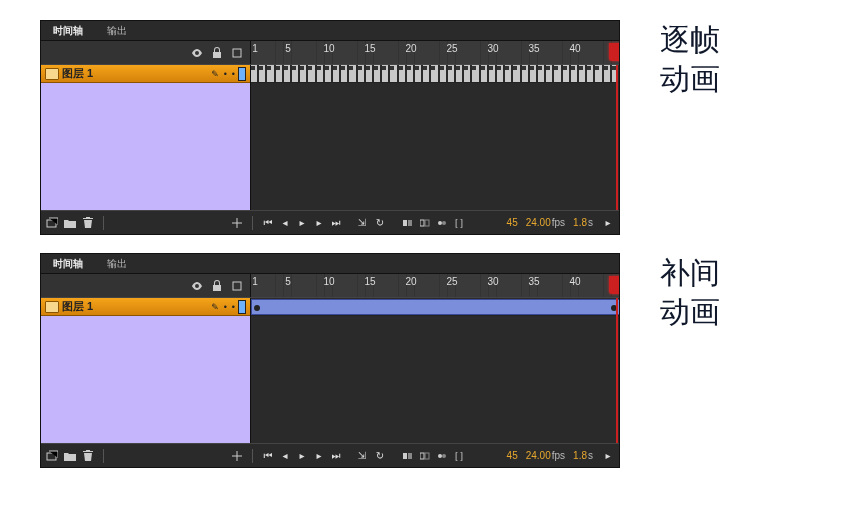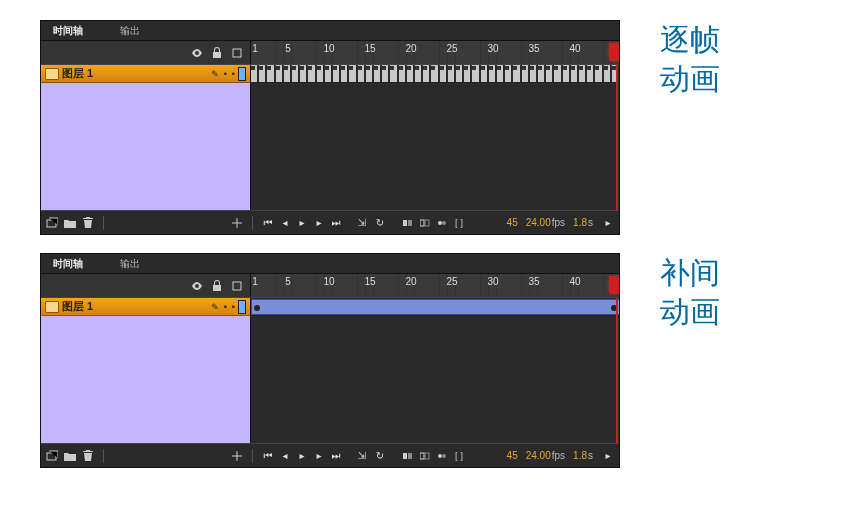--- a/index.html
+++ b/index.html
@@ -26,21 +26,21 @@
     flex-direction: column;
     color: #ccc;
     position: relative;
   }
   .tabs-bar {
     height: 20px;
     display: flex;
     align-items: center;
     background: #2a2a2a;
     border-bottom: 1px solid #111;
-    gap: 21px;
+    gap: 8px;
     padding-left: 4px;
   }
   .tab {
     font-size: 10px;
     color: #bbb;
     padding: 2px 8px;
   }
   .tab.active { color: #eee; font-weight: bold; }
   .header-row {
     height: 24px;
@@ -229,21 +229,21 @@
   .stat-unit {
     color: #bbb;
     font-size: 10px;
     margin-left: 1px;
   }
   .side-label {
     margin-left: 40px;
     font-family: Liberation Serif, serif;
     font-size: 30px;
     line-height: 1.3;
-    color: #0369a1;
+    color: #0f172a;
     white-space: pre-line;
   }
   .divider { width: 1px; height: 14px; background: #555; margin: 0 4px; }
   .layer-row-blank {
     height: 140px;
   }
   .transport {
     display: flex;
     gap: 3px;
     align-items: center;

